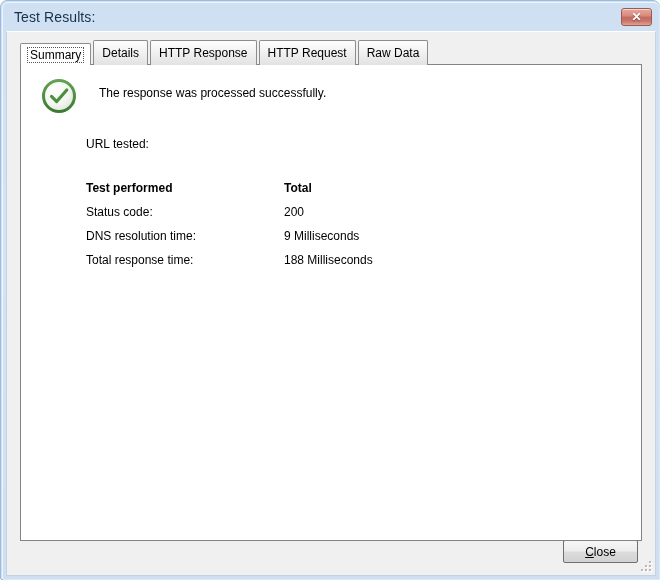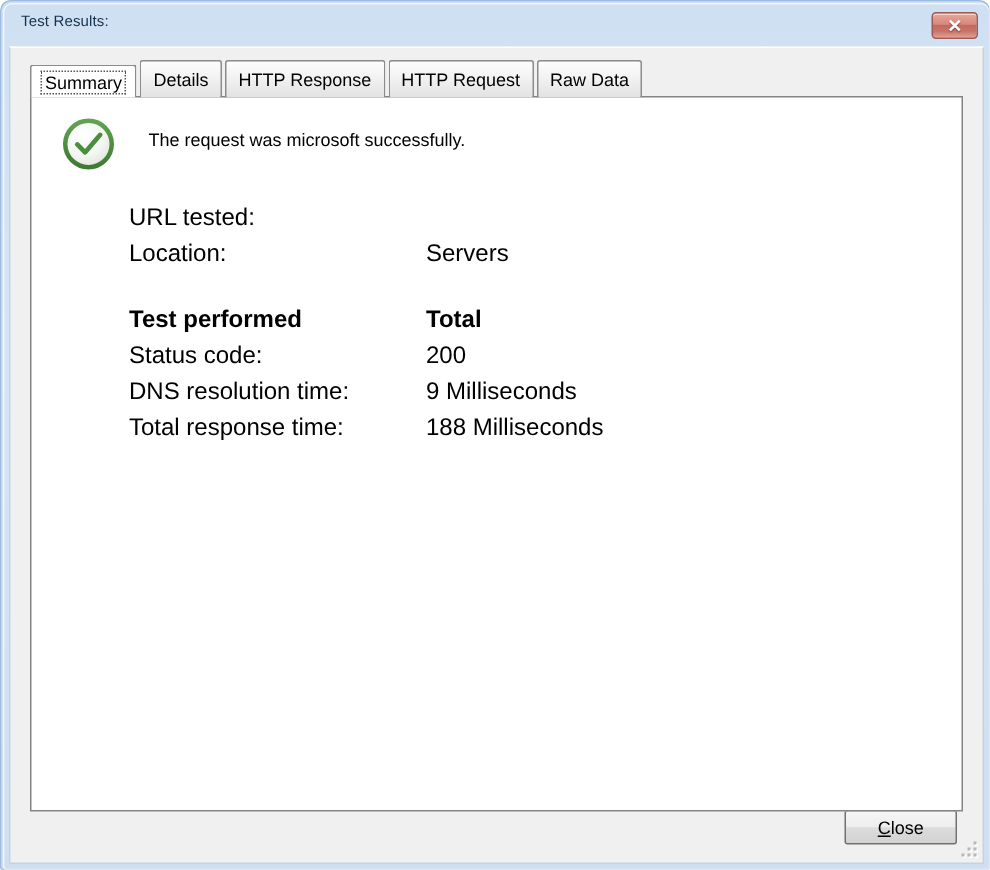--- a/index.html
+++ b/index.html
@@ -39,21 +39,21 @@
     position: absolute;
     left: 2px; top: 2px;
     width: 656px;
     height: 26px;
     border-radius: 5px 5px 0 0;
   }
   #title-text {
     position: absolute;
     left: 11px;
     top: 6px;
-    font-size: 10px;
+    font-size: 14px;
     color: #16314c;
     letter-spacing: 0.1px;
     white-space: nowrap;
   }
 
   
   #close-button {
     position: absolute;
     left: 618px;
     top: 5px;
@@ -185,21 +185,21 @@
   
   #info-block {
     position: absolute;
     left: 65px;
     top: 72px;
     width: 520px;
   }
   .info-row {
     position: relative;
     height: 24px;
-    font-size: 16px;
+    font-size: 12px;
     color: #000000;
   }
   .info-row .rlabel {
     position: absolute;
     left: 0;
     top: 0;
     white-space: nowrap;
   }
   .info-row .rvalue {
     position: absolute;
@@ -299,33 +299,29 @@
                 <stop offset="100%" stop-color="#dfe6da"></stop>
               </radialGradient>
               <linearGradient id="gRing" x1="0" y1="0" x2="0" y2="1">
                 <stop offset="0%" stop-color="#63a253"></stop>
                 <stop offset="100%" stop-color="#3d7a32"></stop>
               </linearGradient>
             </defs>
             <circle cx="18" cy="18" r="15.5" fill="url(#gFill)" stroke="url(#gRing)" stroke-width="3"></circle>
             <path d="M10.5 18.3 L15.7 23.6 L25.8 11.9" fill="none" stroke="#4a8f3c" stroke-width="3.1" stroke-linecap="round" stroke-linejoin="round"></path>
           </svg>
-          <div id="status-message">The request was microsoft successfully.</div>
+          <div id="status-message">The response was processed successfully.</div>
         </div>
 
         <div id="info-block">
 
           <div class="info-row">
             <span class="rlabel">URL tested:</span>
           </div>
 
-          <div class="info-row">
-            <span class="rlabel">Location:</span>
-            <span class="rvalue">Servers</span>
-          </div>
 
           <div class="spacer-sm"></div>
 
           <div class="info-row header">
             <span class="rlabel">Test performed</span>
             <span class="rvalue">Total</span>
           </div>
 
           <div class="info-row">
             <span class="rlabel">Status code:</span>

